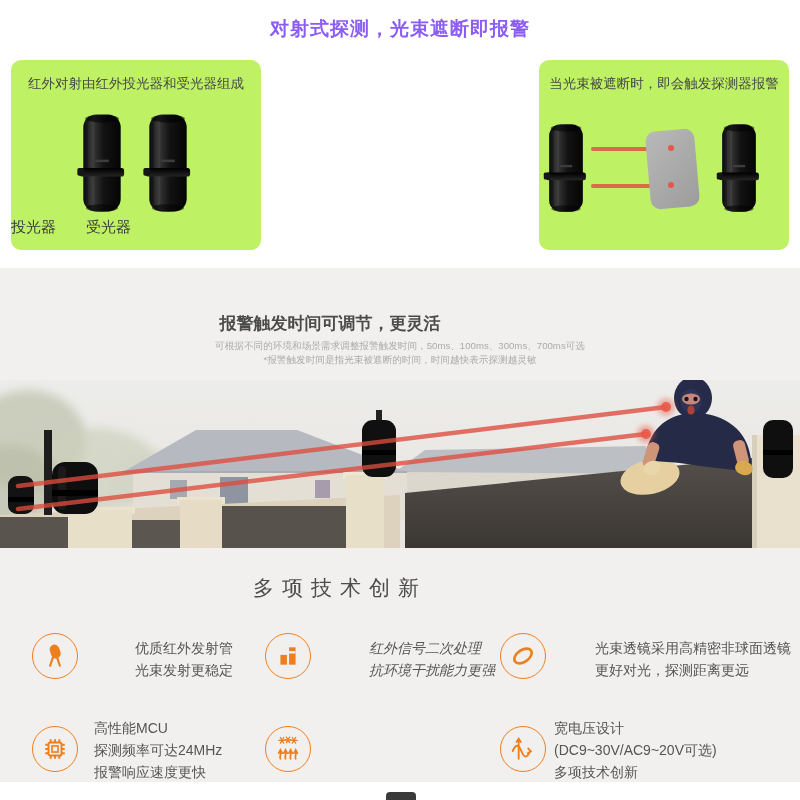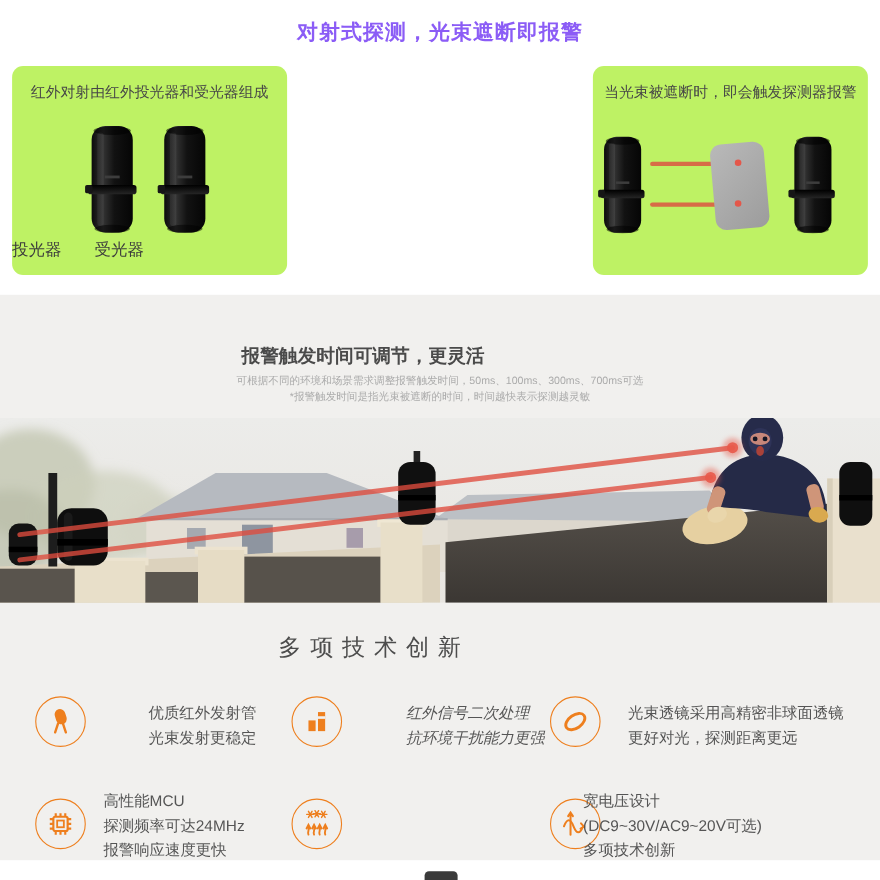--- a/index.html
+++ b/index.html
@@ -27,21 +27,21 @@
   .photo{position:absolute;left:0;top:380px;width:800px;height:168px;}
   .features-title{position:absolute;left:0;top:574px;width:672px;text-align:center;
                   font-size:21px;font-weight:normal;color:#4d4d4d;letter-spacing:8px;text-indent:8px;}
   .ficon{position:absolute;width:46px;height:46px;border:1.6px solid #ee7f1e;border-radius:50%;
          display:flex;align-items:center;justify-content:center;box-sizing:border-box;}
   .ftext{position:absolute;font-size:14px;line-height:22px;color:#555555;white-space:nowrap;}
   .bottom-mark{position:absolute;left:386px;top:792px;width:30px;height:8px;background:#3a3a3a;
                border-radius:4px 4px 0 0;}
   .r1{top:633px;} .r1t{top:637px;margin-left:41px;} .r2{top:726px;} .r2t{top:717px;}
   .c1i{left:32px;} .c2i{left:265px;} .c3i{left:500px;}
-  .c1t{left:94px;} .c2t{left:328px;font-style:italic;} .c3t{left:530px;}
+  .c1t{left:94px;} .c2t{left:328px;font-style:italic;} .c3t{left:554px;}
 </style>
 </head>
 <body>
 
 <svg width="0" height="0" style="position:absolute" aria-hidden="true">
   <defs>
     <linearGradient id="gDev" x1="0" y1="0" x2="1" y2="0">
       <stop offset="0" stop-color="#0b0b0b"></stop>
         <stop offset="0.28" stop-color="#333333"></stop>
       <stop offset="0.55" stop-color="#121212"></stop>

